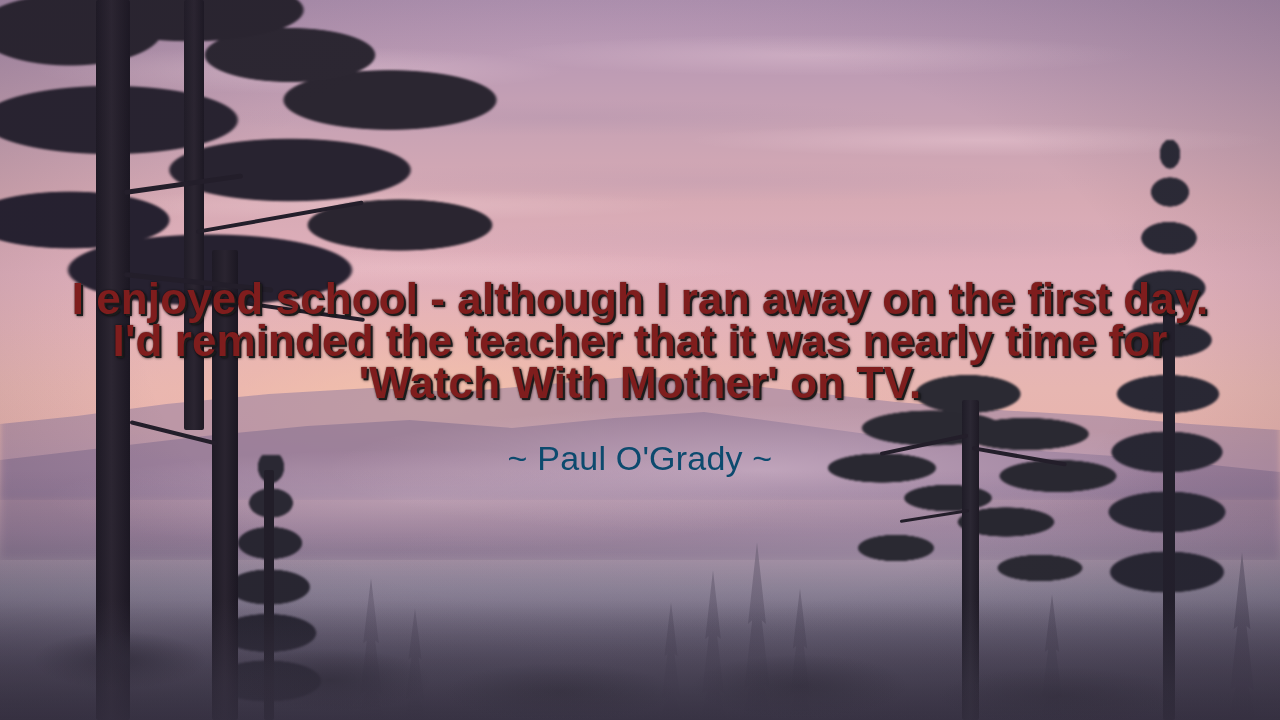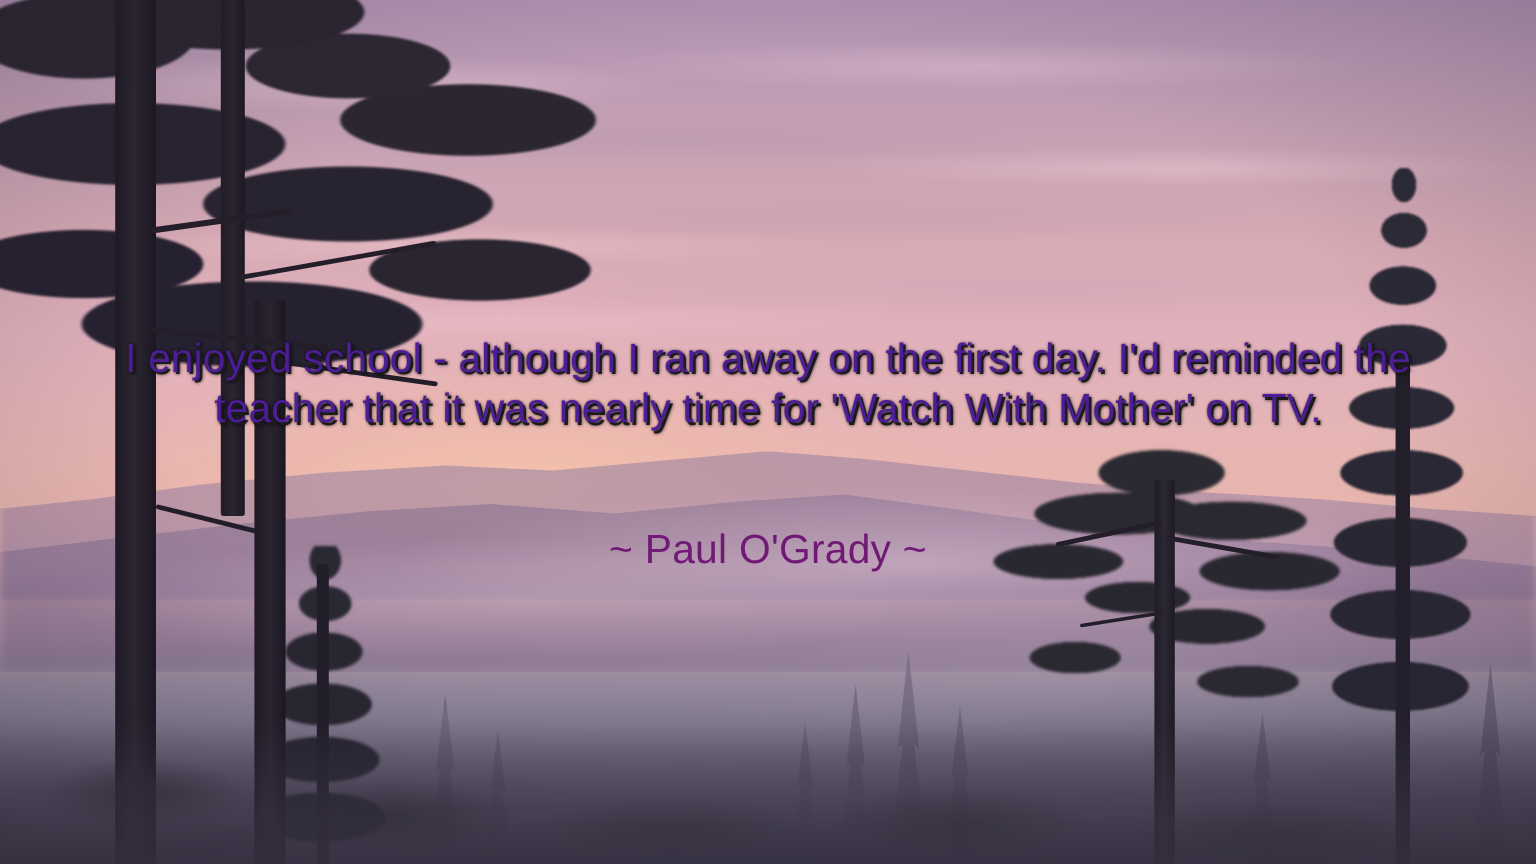--- a/index.html
+++ b/index.html
@@ -220,38 +220,38 @@
   #quote-block {
     position: absolute;
     left: 0; right: 0;
     top: 278px;
     text-align: center;
     padding: 0 56px;
     box-sizing: border-box;
   }
   #quote-text {
     margin: 0;
-    color: #4c1d95;
-    font-size: 34px;
+    color: #7f1d1d;
+    font-size: 44px;
     line-height: 42px;
-    font-weight: 400;
+    font-weight: 700;
     letter-spacing: 0.1px;
     text-shadow:
       2px 2px 0 #1b1b1b,
       2px 2px 3px rgba(0,0,0,0.85),
       0 0 2px rgba(0,0,0,0.55);
     white-space: pre-wrap;
   }
   #attribution {
     position: absolute;
     left: 0; right: 0;
     top: 437px;
     text-align: center;
     margin: 0;
-    color: #701a75;
+    color: #0c4a6e;
     font-size: 34px;
     line-height: 42px;
     font-weight: 400;
     letter-spacing: 0.2px;
   }
 </style>
 </head>
 <body>
 
 <div id="stage">

